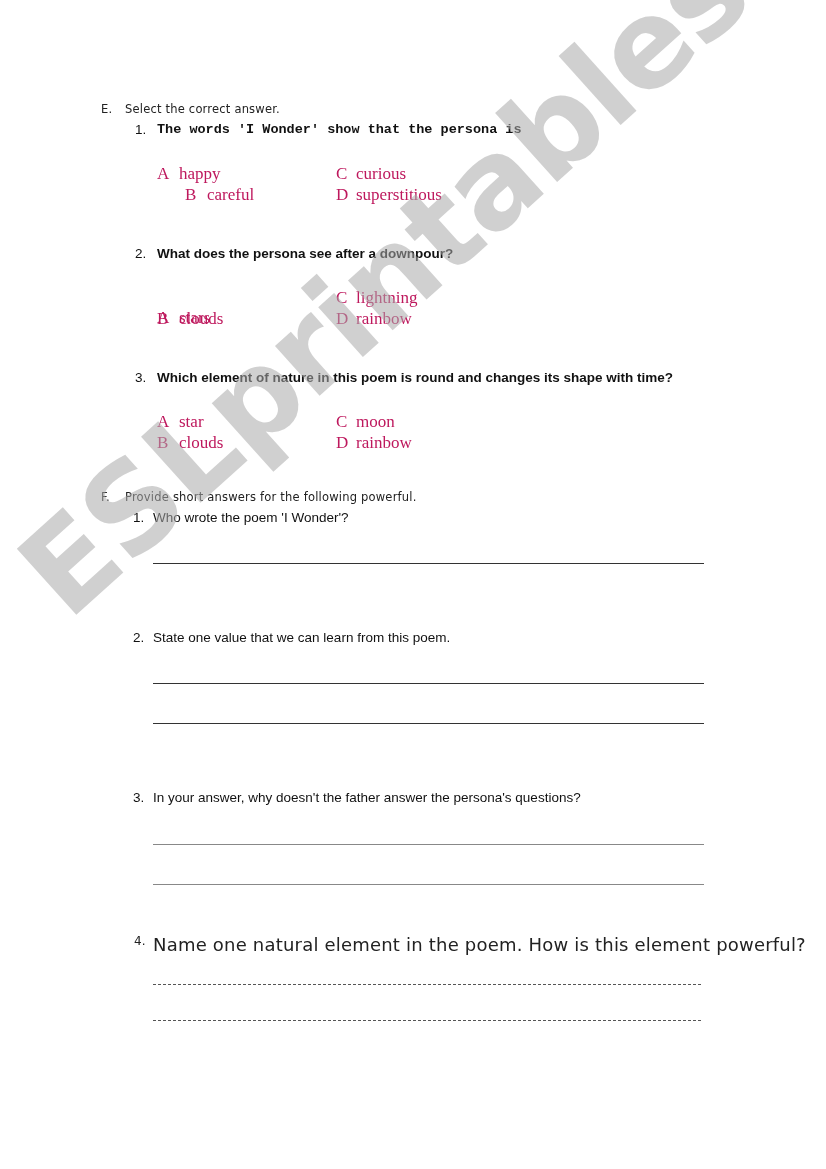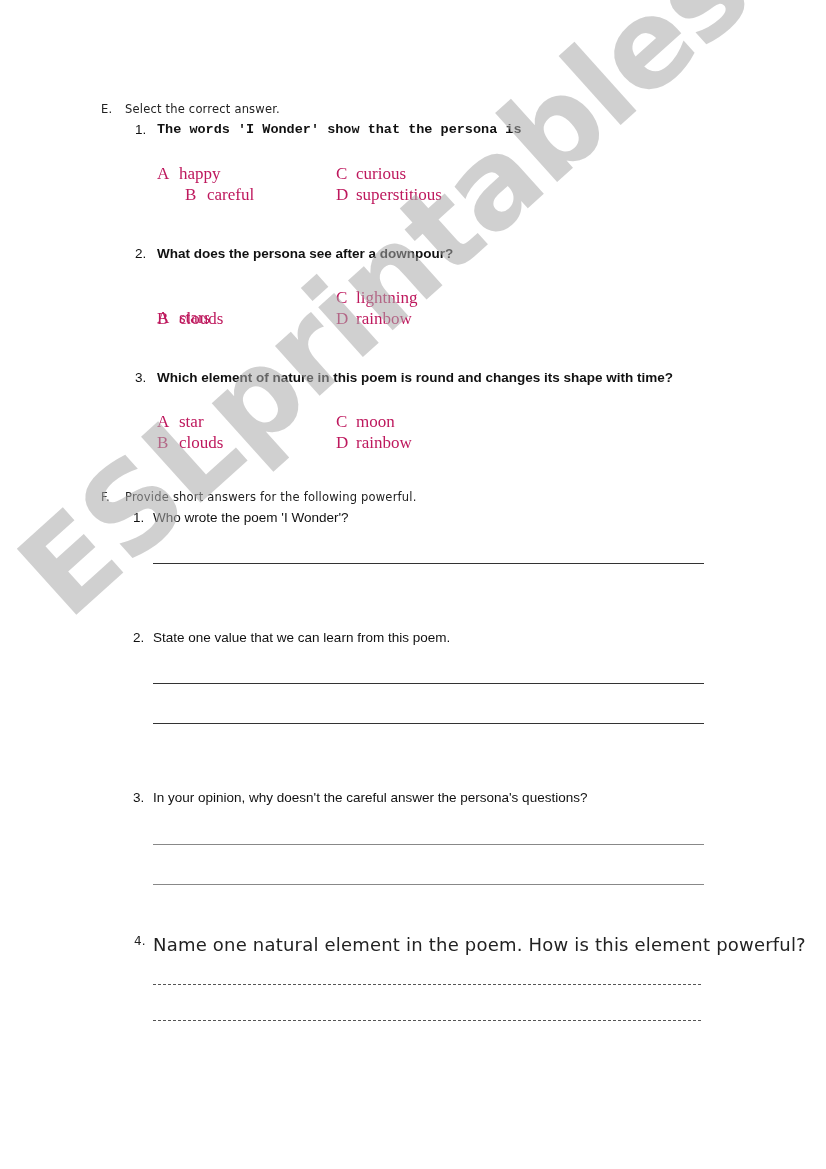--- a/index.html
+++ b/index.html
@@ -64,21 +64,21 @@
   <div class="abs q" style="left:133px; top:510px;">1.</div>
   <div class="abs q" style="left:153px; top:510px;">Who wrote the poem 'I Wonder'?</div>
   <div class="line solid" style="left:153px; top:563px; width:551px;"></div>
 
   <div class="abs q" style="left:133px; top:630px;">2.</div>
   <div class="abs q" style="left:153px; top:630px;">State one value that we can learn from this poem.</div>
   <div class="line solid" style="left:153px; top:683px; width:551px;"></div>
   <div class="line solid" style="left:153px; top:723px; width:551px; border-top-width:1.3px;"></div>
 
   <div class="abs q" style="left:133px; top:790px;">3.</div>
-  <div class="abs q" style="left:153px; top:790px;">In your opinion, why doesn't the careful answer the persona's questions?</div>
+  <div class="abs q" style="left:153px; top:790px;">In your answer, why doesn't the father answer the persona's questions?</div>
   <div class="line gray" style="left:153px; top:844px; width:551px;"></div>
   <div class="line gray" style="left:153px; top:884px; width:551px;"></div>
 
   <div class="abs sec" style="left:134px; top:934px; font-size:12px;">4.</div>
   <div class="abs sec" style="left:153px; top:934px; font-size:18px;">Name one natural element in the poem. How is this element powerful?</div>
   <div class="line dash" style="left:153px; top:984px; width:548px;"></div>
   <div class="line dash" style="left:153px; top:1020px; width:548px;"></div>
 
   <div class="watermark">ESLprintables.com</div>
 </div>

